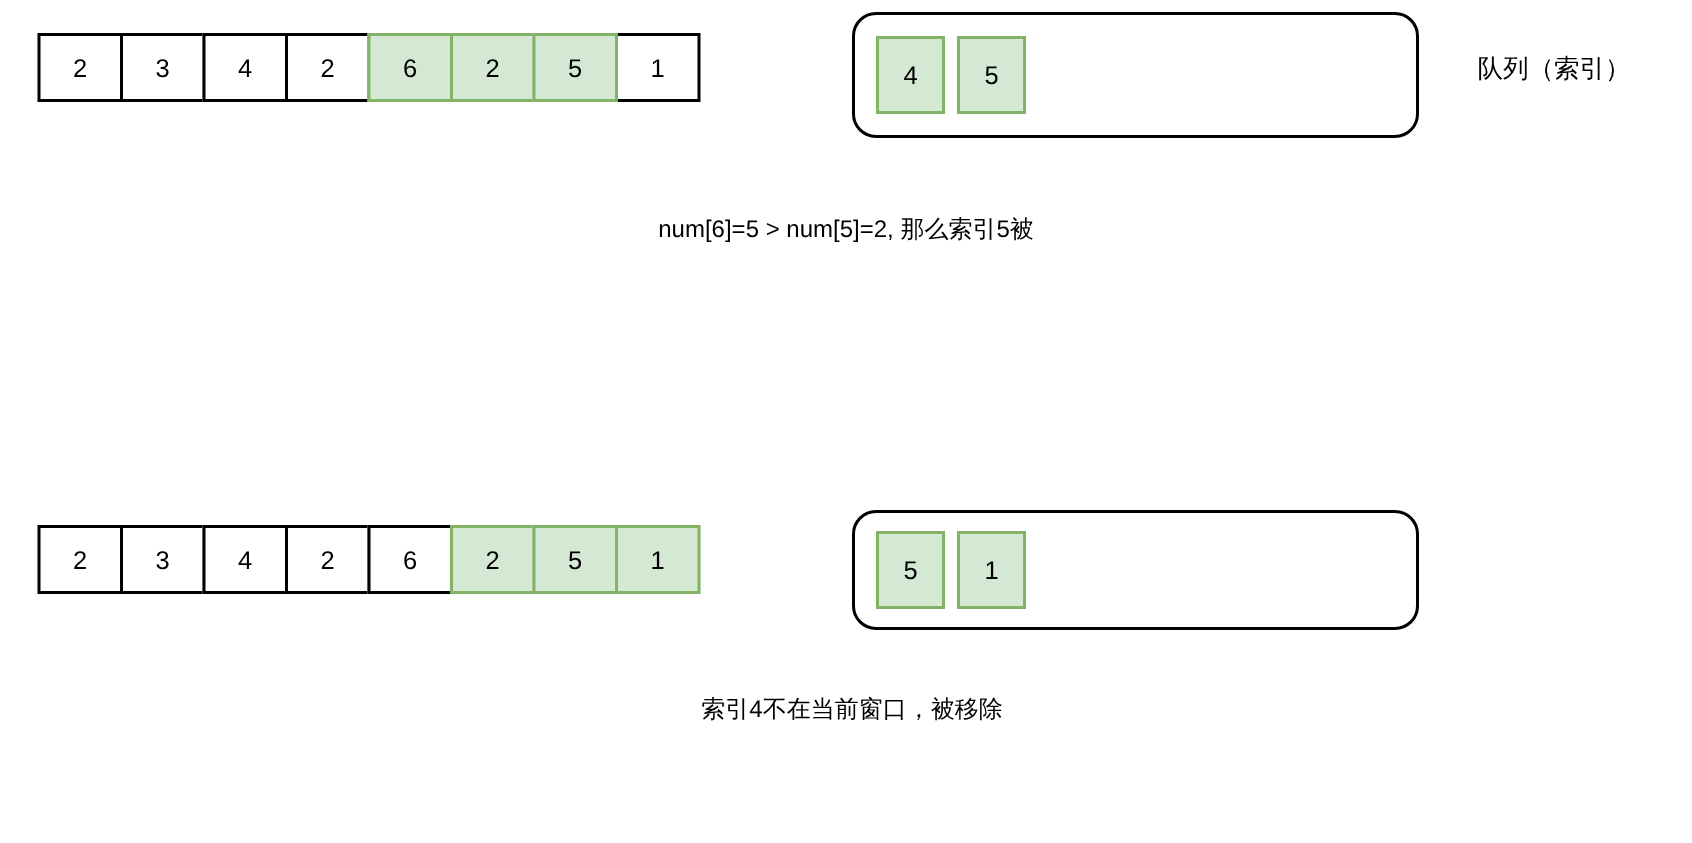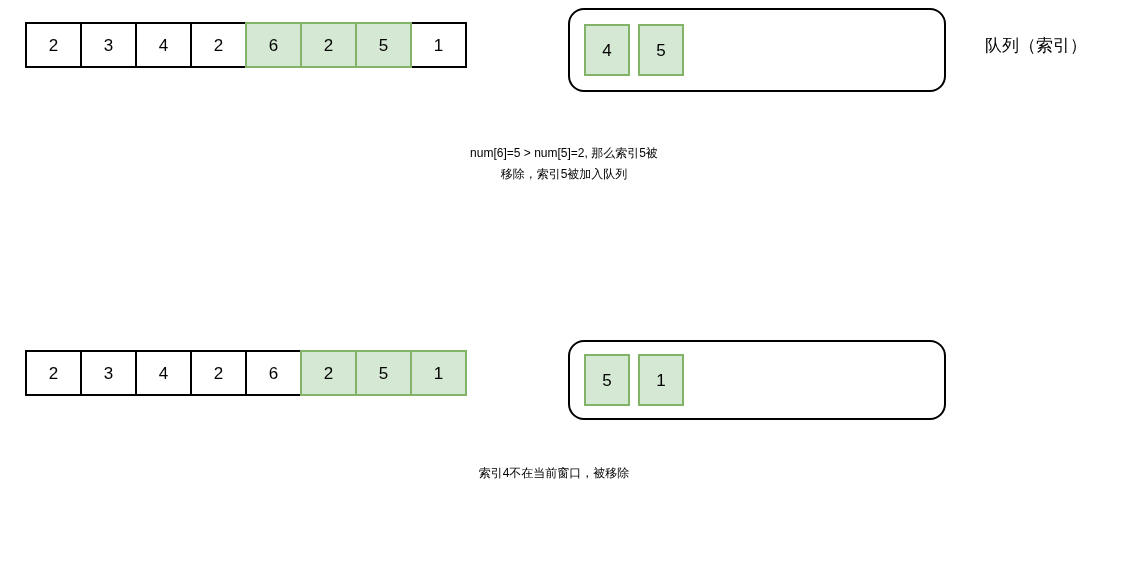--- a/index.html
+++ b/index.html
@@ -84,37 +84,37 @@
     font-size: 17px;
     line-height: 1;
     white-space: nowrap;
     text-align: right;
   }
 
   
   .caption {
     position: absolute;
     text-align: center;
-    font-size: 12px;
+    font-size: 16px;
     line-height: 21px;
     white-space: nowrap;
   }
   .caption .line {
     display: block;
   }
 
   
   #array-1      { left: 25px;  top: 22px; }
   #queue-1      { left: 568px; top: 8px;  width: 378px; height: 84px; }
   #queue-label  { left: 985px; top: 37px; }
   #caption-1    { left: 164px; top: 143px; width: 800px; }
 
   #array-2      { left: 25px;  top: 350px; }
   #queue-2      { left: 568px; top: 340px; width: 378px; height: 80px; }
-  #caption-2    { left: 154px; top: 463px; width: 800px; text-align: center; }
+  #caption-2    { left: 168px; top: 463px; width: 800px; text-align: center; }
 </style>
 </head>
 <body>
 
 <div class="stage">
 
   <div class="array" id="array-1">
     <div class="cell">2</div>
     <div class="cell">3</div>
     <div class="cell">4</div>
@@ -127,21 +127,20 @@
 
   <div class="queue-box" id="queue-1">
     <div class="qcell">4</div>
     <div class="qcell">5</div>
   </div>
 
   <div class="side-label" id="queue-label">队列（索引）</div>
 
   <div class="caption" id="caption-1">
     <span class="line">num[6]=5  &gt; num[5]=2, 那么索引5被</span>
-    <span class="line">移除，索引5被加入队列</span>
   </div>
 
   <div class="array" id="array-2">
     <div class="cell">2</div>
     <div class="cell">3</div>
     <div class="cell">4</div>
     <div class="cell">2</div>
     <div class="cell">6</div>
     <div class="cell hl">2</div>
     <div class="cell hl">5</div>

